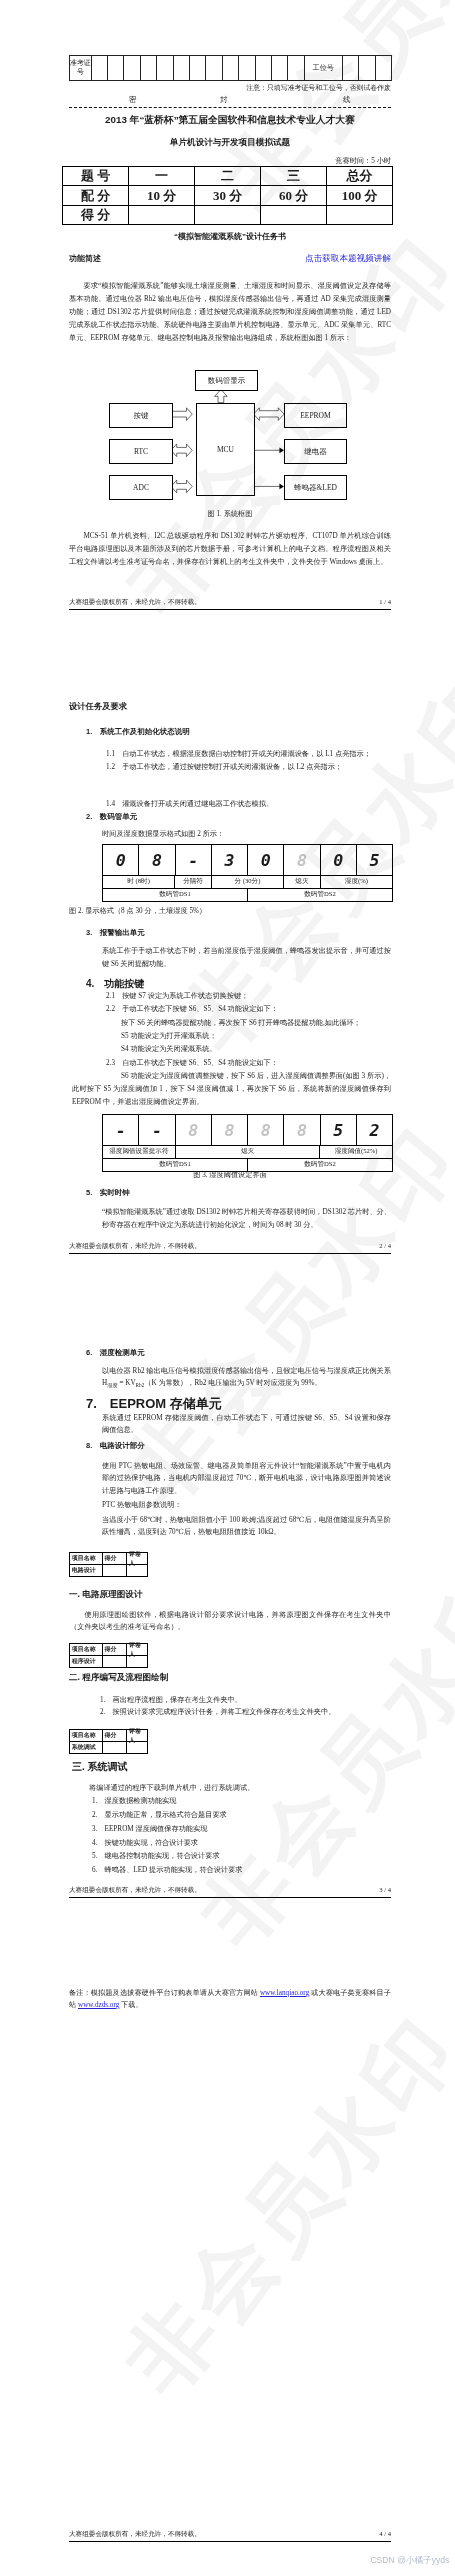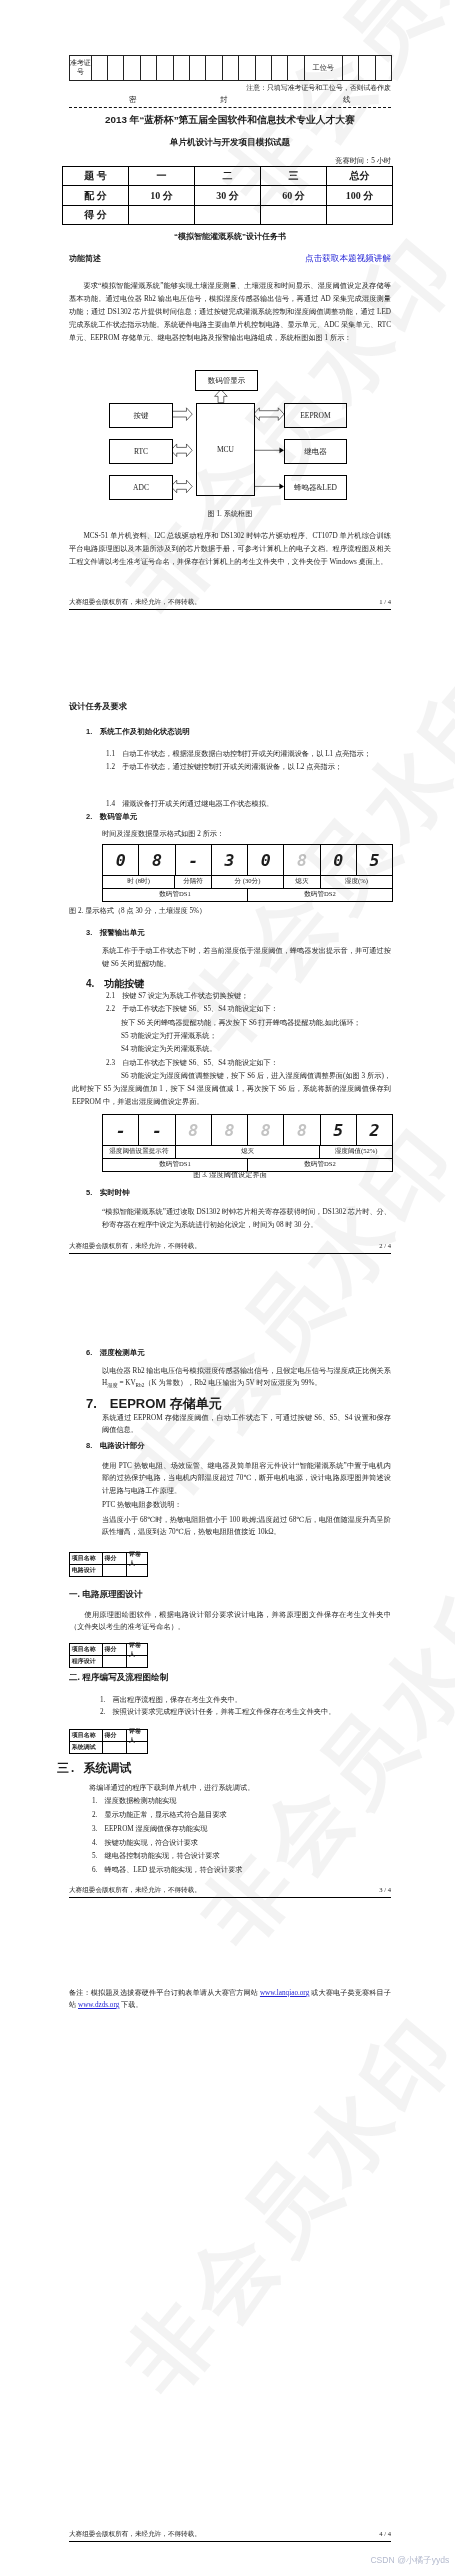--- a/index.html
+++ b/index.html
@@ -16,21 +16,21 @@
   .ticket>div{border-left:0.6px solid #222;display:flex;align-items:center;justify-content:center;}
   .ticket>div:first-child{border-left:none;}
   .tlabel{width:20.7px;font-size:6.9px;line-height:1.25;text-align:center;}
   .tcell{flex:1;}
   .tstation{width:37px;font-size:7.2px;}
   
   .stable{border:1.1px solid #000;}
   .srow{display:flex;height:18.4px;border-top:0.6px solid #000;}
   .srow:first-child{border-top:none;}
   .srow>div{flex:1;border-left:0.6px solid #000;display:flex;align-items:center;justify-content:center;
-            font-weight:bold;font-size:10px;}
+            font-weight:bold;font-size:13px;}
   .srow>div:first-child{border-left:none;}
   
   .ftable{border:0.9px solid #000;}
   .frow{display:flex;border-top:0.6px solid #000;}
   .frow:first-child{border-top:none;}
   .fdig{flex:1;height:30px;border-left:0.6px solid #000;display:flex;align-items:center;justify-content:center;
         font-family:"DejaVu Sans Mono",monospace;font-style:italic;font-weight:bold;font-size:16.6px;}
   .fdig:first-child,.flab:first-child,.fds:first-child{border-left:none;}
   .flab{height:11.5px;border-left:0.6px solid #000;display:flex;align-items:center;justify-content:center;
         font-size:6.6px;}
@@ -289,21 +289,21 @@
       <div>得分</div>
       <div>评卷人</div>
     </div>
     <div class="grow">
       <div>系统调试</div>
       <div></div>
       <div></div>
     </div>
   </div>
 
-  <div class="abs hei" style="left:57px;top:1760px;font-size:12px;font-family:Liberation Mono, monospace;">三. 系统调试</div>
+  <div class="abs hei" style="left:72px;top:1760px;font-size:10px;">三. 系统调试</div>
   <div class="abs" style="left:89px;top:1782px;width:308px;line-height:12px;">将编译通过的程序下载到单片机中，进行系统调试。</div>
   <div class="abs item" style="left:92px;top:1795px;width:299px;line-height:12px;">1.　湿度数据检测功能实现</div>
   <div class="abs item" style="left:92px;top:1809px;width:299px;line-height:12px;">2.　显示功能正常，显示格式符合题目要求</div>
   <div class="abs item" style="left:92px;top:1823px;width:299px;line-height:12px;">3.　EEPROM 湿度阈值保存功能实现</div>
   <div class="abs item" style="left:92px;top:1837px;width:299px;line-height:12px;">4.　按键功能实现，符合设计要求</div>
   <div class="abs item" style="left:92px;top:1850px;width:299px;line-height:12px;">5.　继电器控制功能实现，符合设计要求</div>
   <div class="abs item" style="left:92px;top:1864px;width:299px;line-height:12px;">6.　蜂鸣器、LED 提示功能实现，符合设计要求</div>
 
   <div class="abs footer-rule" style="left:69px;top:1886px;width:322px;padding-bottom:1.7px;font-size:6.6px;">
     <span style="float:left">大赛组委会版权所有，未经允许，不得转载。</span>

